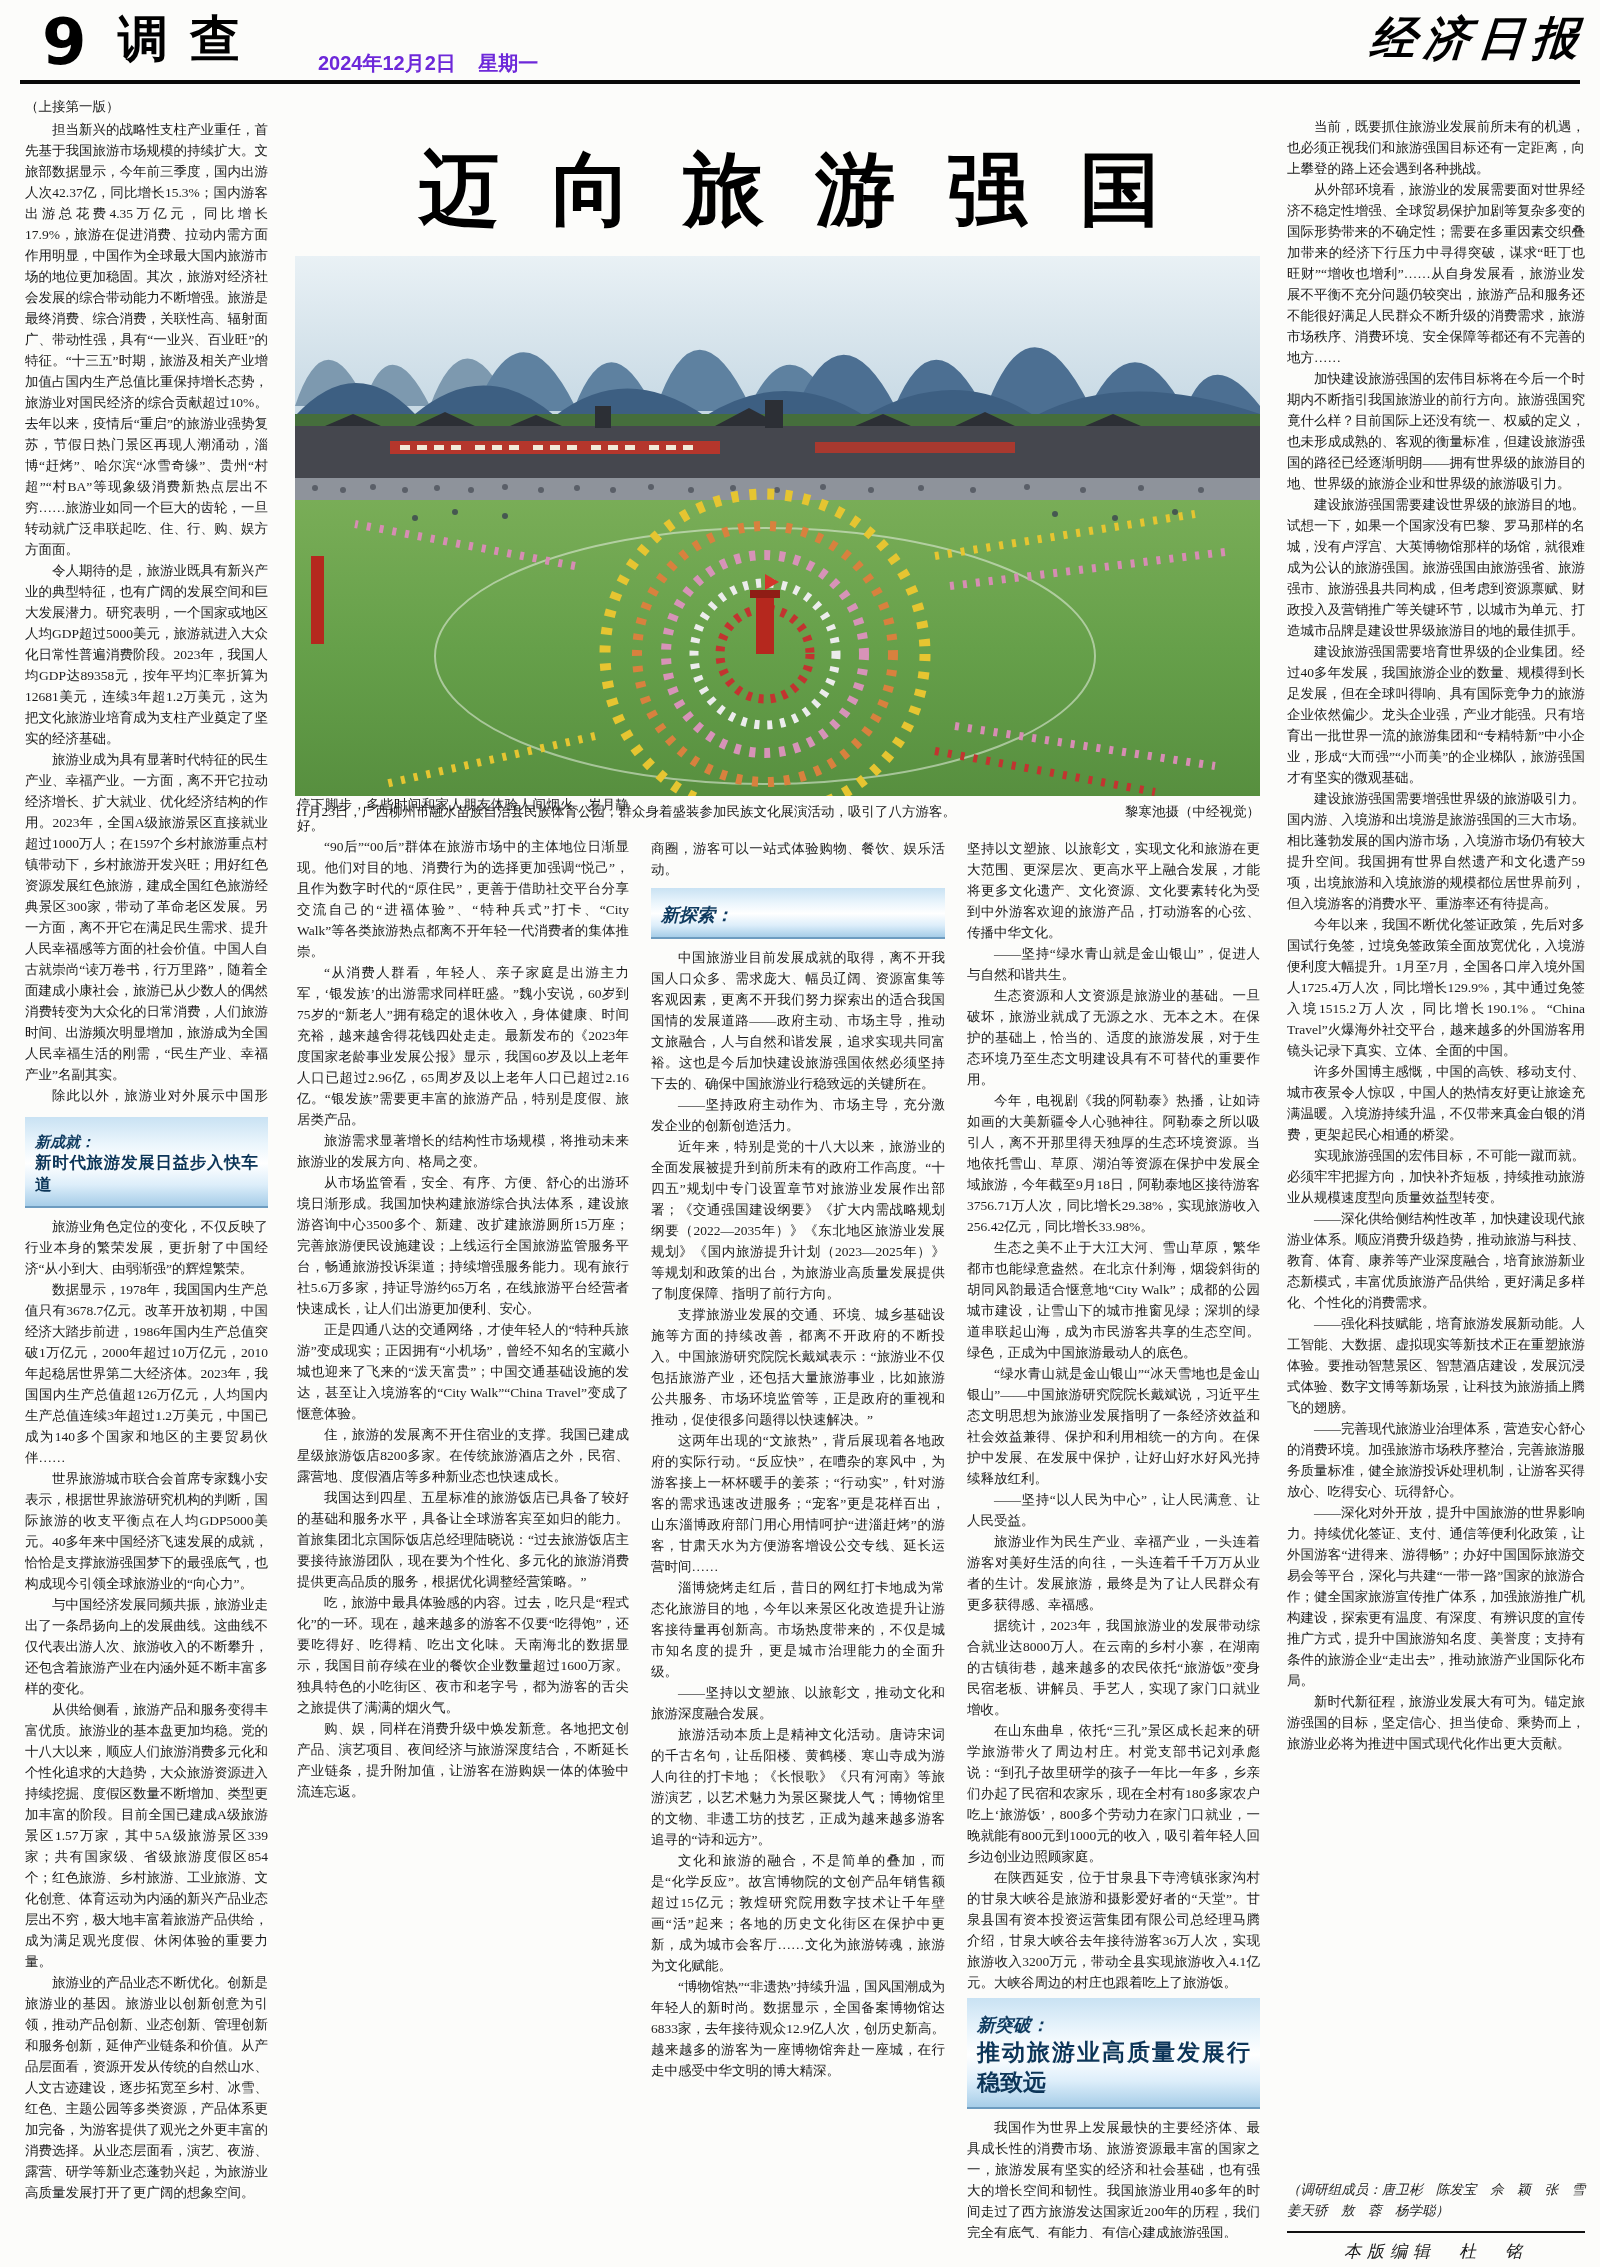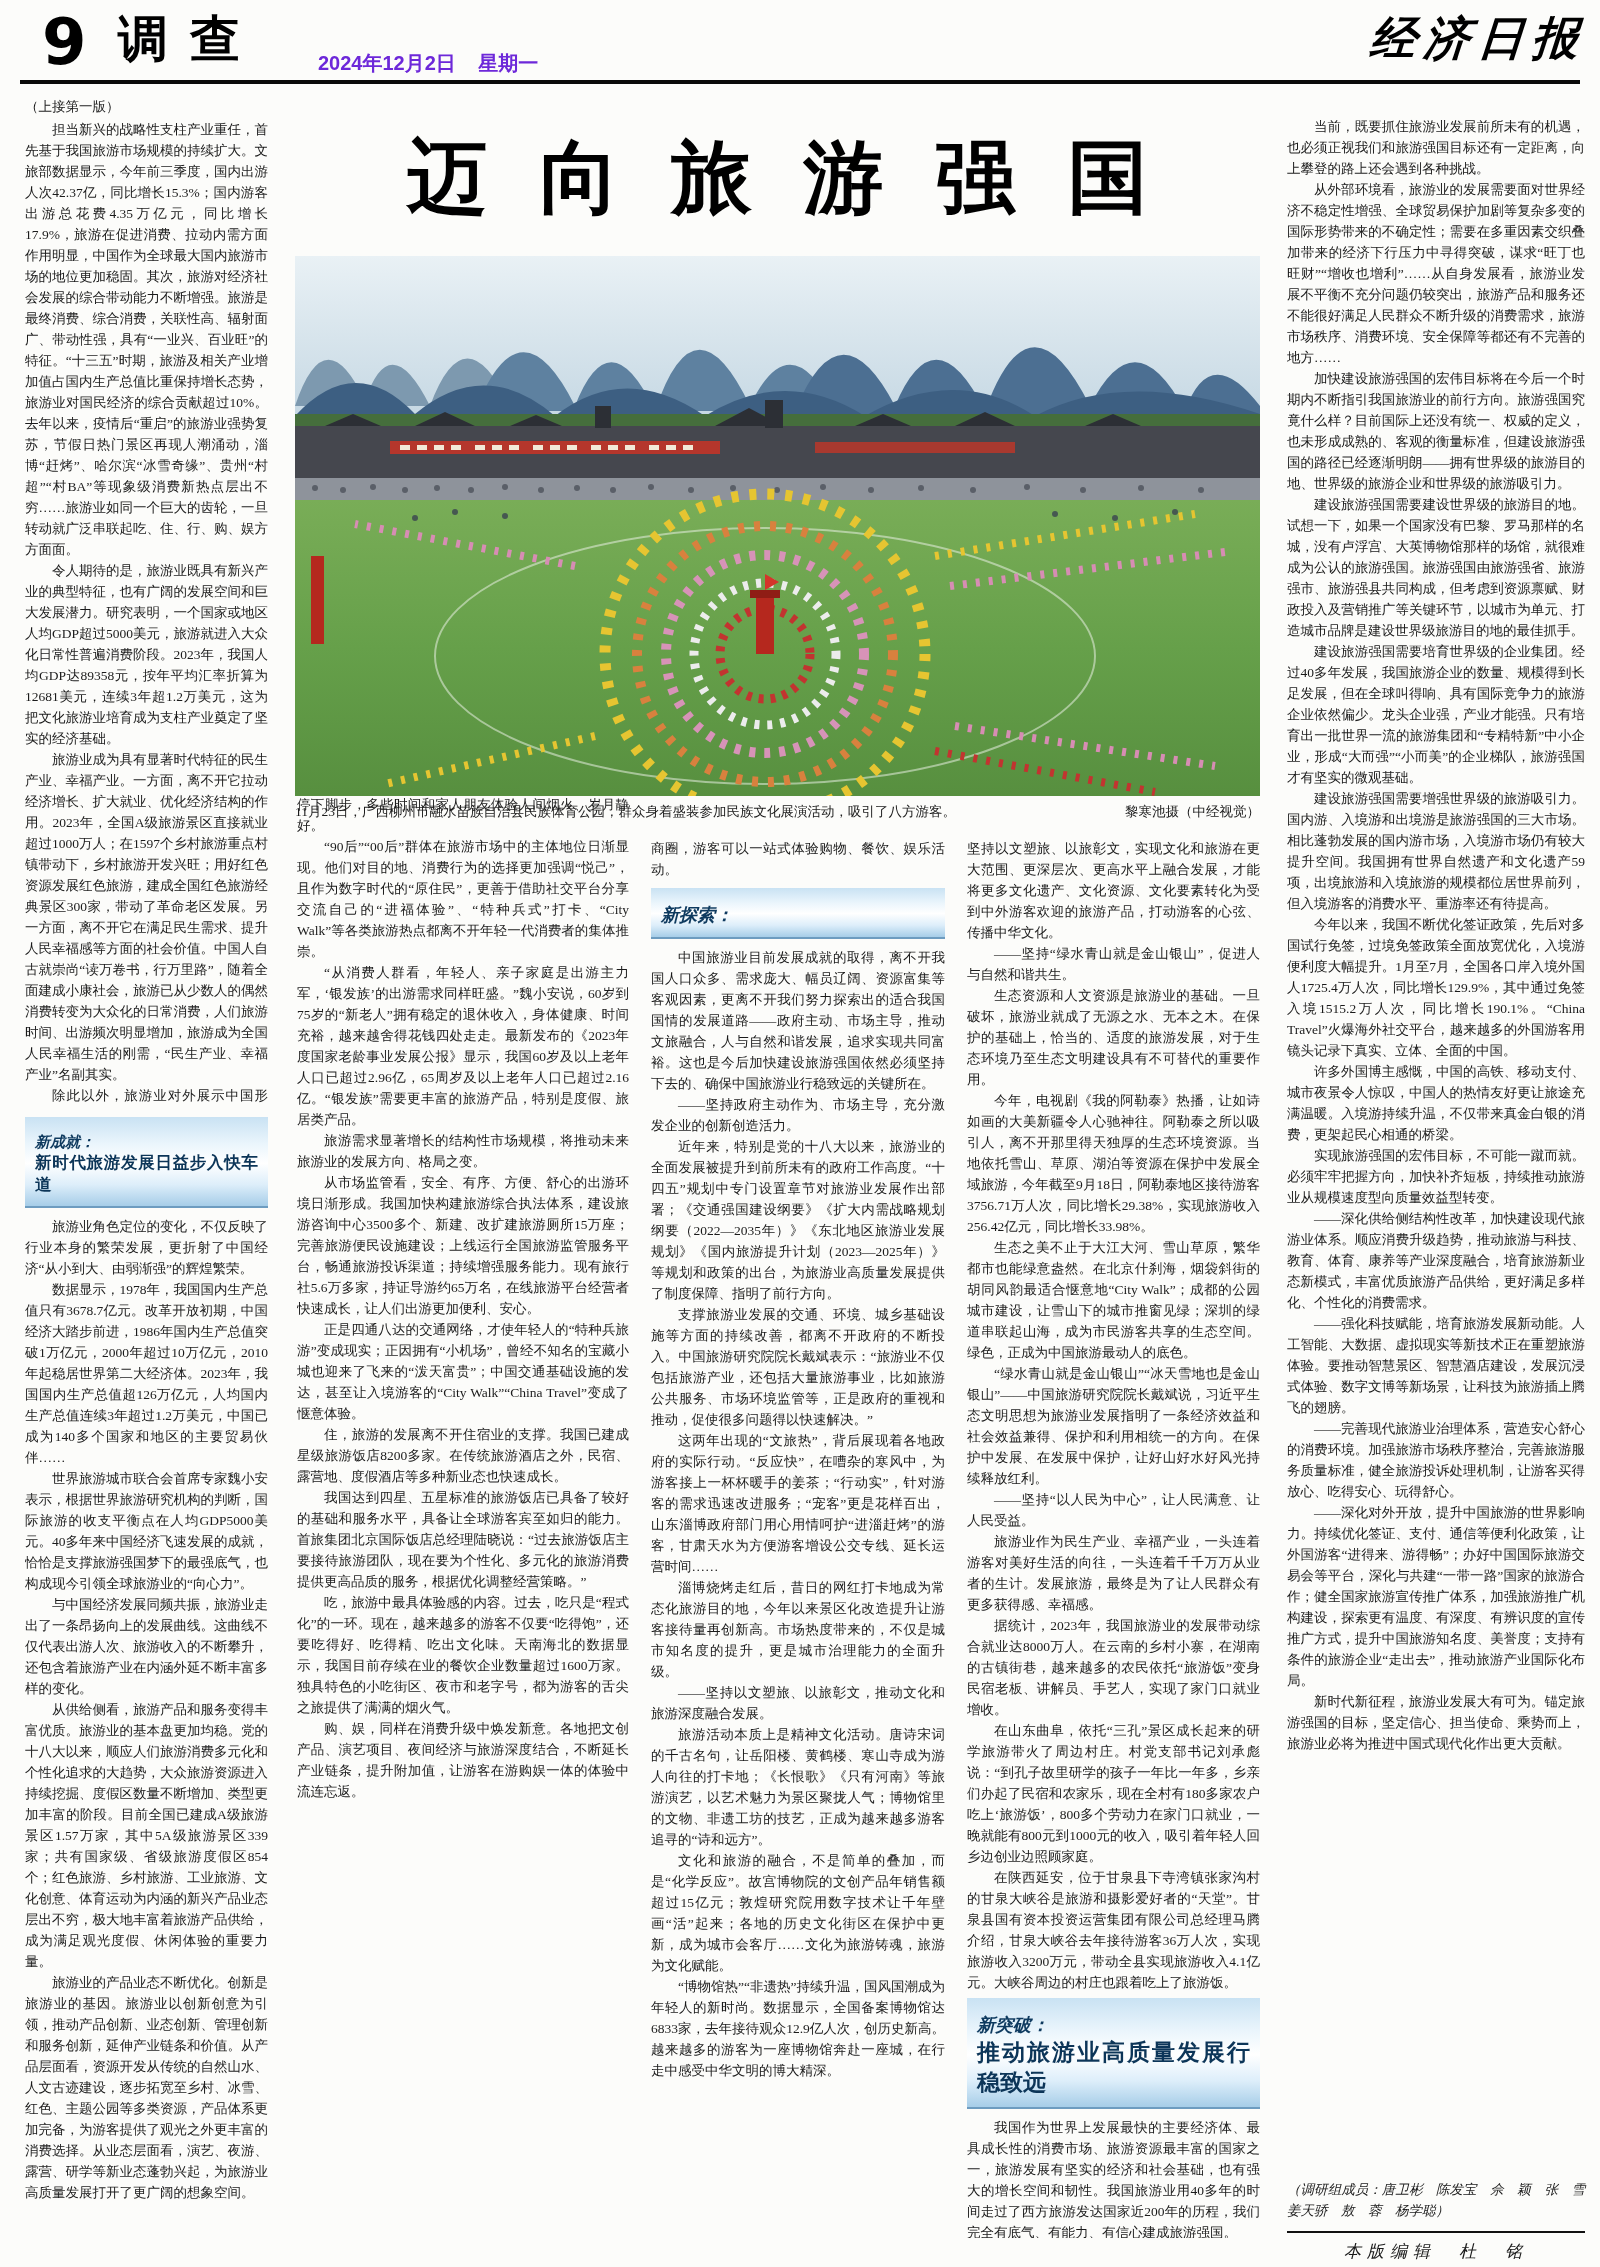--- a/index.html
+++ b/index.html
@@ -12,21 +12,21 @@
            letter-spacing:22px;color:#000;}
   .dateline{position:absolute;left:318px;top:50px;font-size:20px;font-weight:bold;
             font-family:"Liberation Sans",sans-serif;color:#6d28d9;}
   .masthead{position:absolute;left:1330px;top:8px;width:256px;text-align:right;
             font-size:46px;font-weight:bold;font-style:italic;letter-spacing:8px;
             transform:skewX(-4deg);color:#000;}
   .toprule{position:absolute;left:20px;top:80px;width:1560px;height:4px;background:#0a0a0a;}
   
   .headline{position:absolute;left:295px;top:126px;width:965px;height:112px;
             text-align:center;font-family:"DejaVu Sans",sans-serif;font-weight:bold;
-            font-size:80px;line-height:104px;letter-spacing:52px;margin:0;
+            font-size:80px;line-height:104px;letter-spacing:52px;margin:12px;
             text-indent:52px;color:#000;white-space:nowrap;}
   
   .photo{position:absolute;left:295px;top:256px;width:965px;height:540px;overflow:hidden;
          background:#cfe0ea;}
   .captionrow{position:absolute;left:295px;top:802px;width:965px;display:flex;
               font-size:13.5px;line-height:20px;}
   .captionrow .cap{flex:1;}
   .captionrow .cred{width:180px;text-align:right;}
   
   .col{position:absolute;font-size:13.5px;line-height:21px;text-align:justify;

